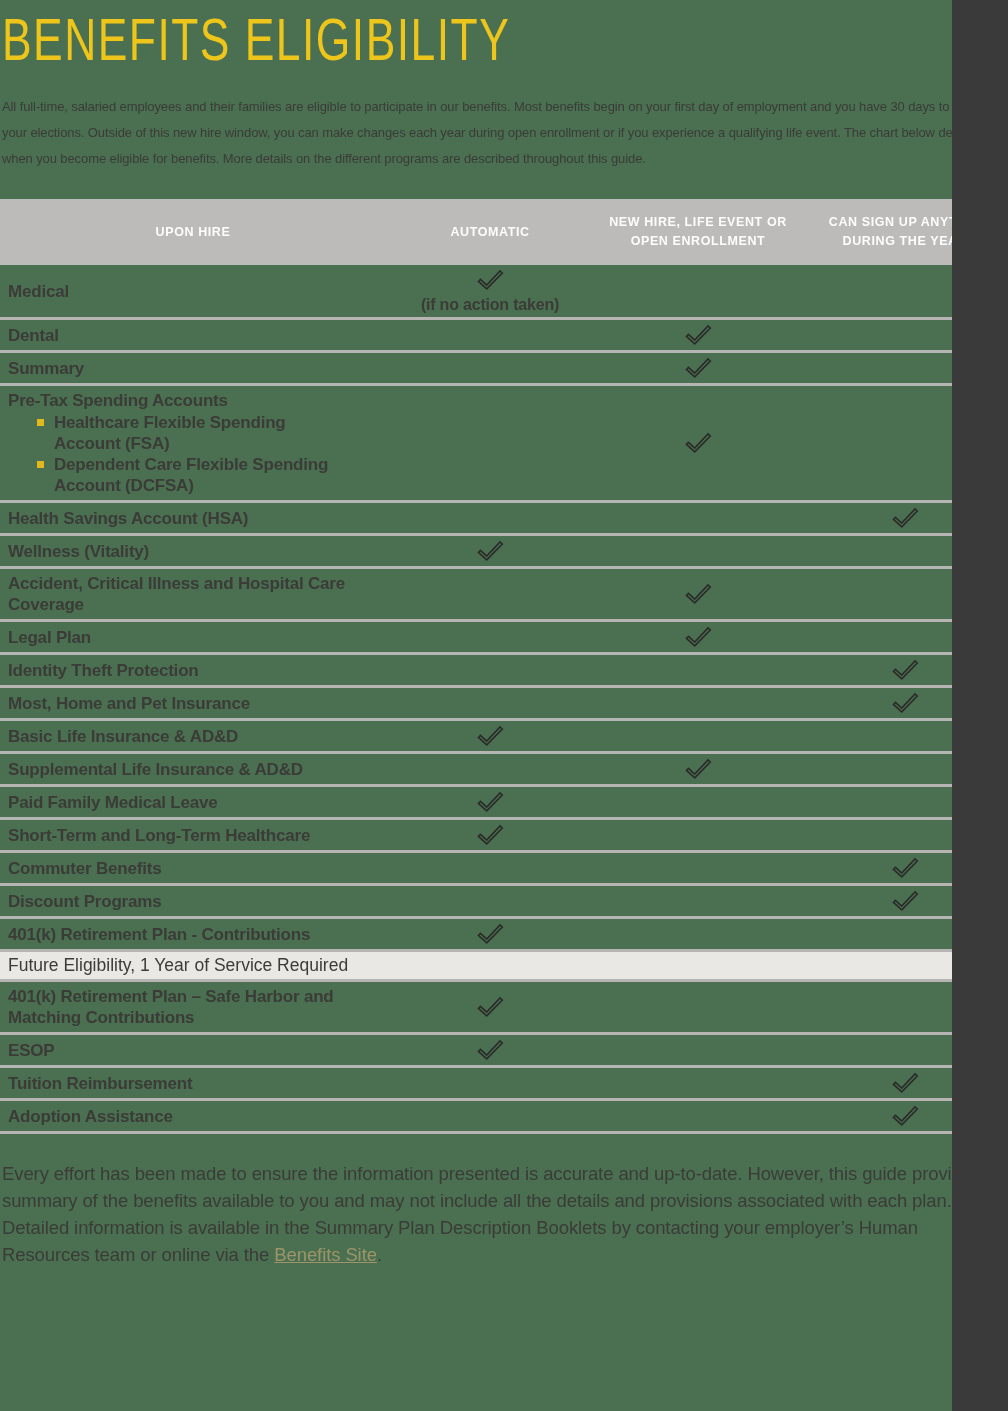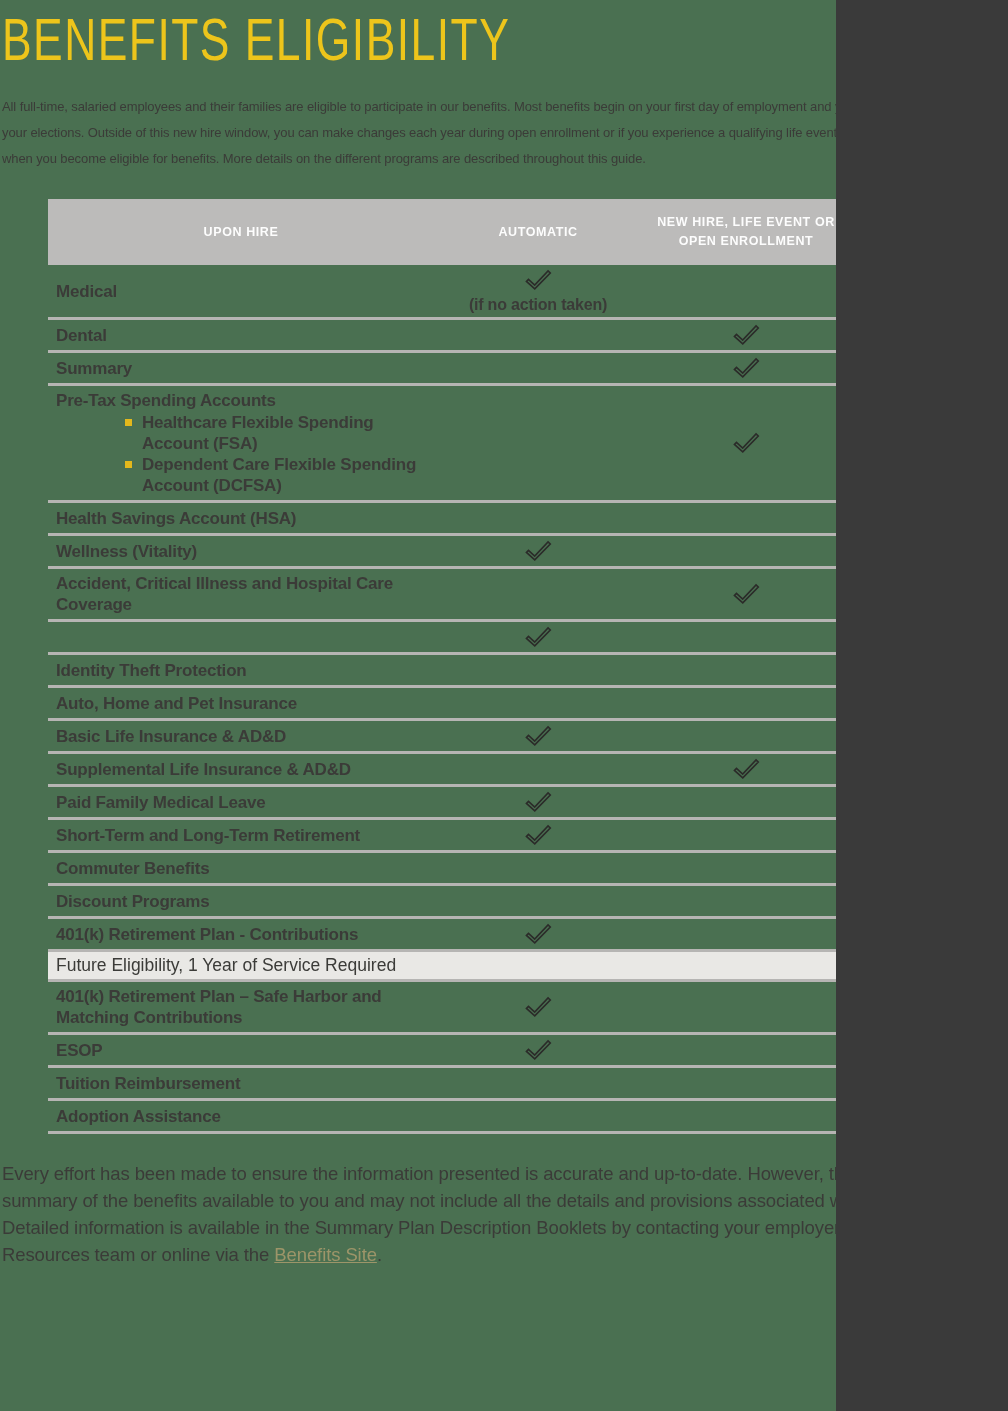--- a/index.html
+++ b/index.html
@@ -1,21 +1,21 @@
 <!DOCTYPE html>
 <html style="--background: #4a7051; --title_yellow: #edc51b; --bullet_yellow: #e3b81c; --header_band: #bcbbba; --header_text: #fdfdfd; --row_divider: #b6b5b3; --section_band: #e9e8e5; --text_dark: #3b3b38; --check: #2b2b29; --link: #9d9569;"><head>
 <meta charset="utf-8">
 <style>
   html, body { margin: 0; padding: 0; }
   body {
     font-family: "Liberation Sans", sans-serif;
     background: #3a3a3a;
   }
   .page {
-    width: 836px;
+    width: 952px;
     height: 1411px;
     background: var(--background, #4a7051);
     color: var(--text_dark, #3b3b38);
     overflow: hidden;
     position: relative;
   }
   .title {
     margin: 10px 0 0 2px;
     font-size: 60px;
     font-weight: 300;
@@ -27,21 +27,21 @@
     transform-origin: left center;
   }
   .intro {
     margin: 24px 2px 0 2px;
     font-size: 13px;
     line-height: 26px;
     font-weight: 500;
     letter-spacing: -0.1px;
     width: 1004px;
   }
-  .table { margin-top: 27px; padding-left: 48px; }
+  .table { margin-top: 27px; }
   .thead {
     display: grid;
     grid-template-columns: 386px 208px 208px 206px;
     align-items: center;
     background: var(--header_band, #bcbbba);
     min-height: 66px;
   }
   .th { text-align: center; }
   .thx {
     display: inline-block;
@@ -63,21 +63,21 @@
   }
   .name-cell {
     padding: 2px 10px 2px 8px;
     font-size: 17px;
     font-weight: 700;
     letter-spacing: -0.2px;
     line-height: 21px;
   }
   .nm { max-width: 350px; }
   .bullets { margin: 1px 0 0 0; padding: 0 0 0 46px; list-style: none; }
-  .bullets li { position: relative; max-width: 300px; margin-left: 40px; }
+  .bullets li { position: relative; max-width: 300px; }
   .bullets li::before {
     content: "";
     position: absolute;
     left: -17px; top: 7px;
     width: 7px; height: 7px;
     background: var(--bullet_yellow, #e3b81c);
   }
   .check-cell {
     display: flex;
     flex-direction: column;
@@ -218,20 +218,23 @@
           </div>
           <div class="check-cell"></div>
           <div class="check-cell">
             <svg viewBox="0 0 28 23">
               <path d="M3.5 10.9 L10 16.8 L24 2 L26.3 4.2 L10.1 20.8 L1.4 13 Z" fill="none" stroke="#2b2b29" stroke-width="1.7" stroke-linejoin="miter"></path>
             </svg>
           </div>
           <div class="check-cell"></div>
         </div>
         <div class="row">
+          <div class="name-cell">
+            <div class="nm">Legal Plan</div>
+          </div>
           <div class="check-cell"></div>
           <div class="check-cell">
             <svg viewBox="0 0 28 23">
               <path d="M3.5 10.9 L10 16.8 L24 2 L26.3 4.2 L10.1 20.8 L1.4 13 Z" fill="none" stroke="#2b2b29" stroke-width="1.7" stroke-linejoin="miter"></path>
             </svg>
           </div>
           <div class="check-cell"></div>
         </div>
         <div class="row">
           <div class="name-cell">
@@ -240,21 +243,21 @@
           <div class="check-cell"></div>
           <div class="check-cell"></div>
           <div class="check-cell">
             <svg viewBox="0 0 28 23">
               <path d="M3.5 10.9 L10 16.8 L24 2 L26.3 4.2 L10.1 20.8 L1.4 13 Z" fill="none" stroke="#2b2b29" stroke-width="1.7" stroke-linejoin="miter"></path>
             </svg>
           </div>
         </div>
         <div class="row">
           <div class="name-cell">
-            <div class="nm">Auto, Home and Pet Insurance</div>
+            <div class="nm">Most, Home and Pet Insurance</div>
           </div>
           <div class="check-cell"></div>
           <div class="check-cell"></div>
           <div class="check-cell">
             <svg viewBox="0 0 28 23">
               <path d="M3.5 10.9 L10 16.8 L24 2 L26.3 4.2 L10.1 20.8 L1.4 13 Z" fill="none" stroke="#2b2b29" stroke-width="1.7" stroke-linejoin="miter"></path>
             </svg>
           </div>
         </div>
         <div class="row">
@@ -288,21 +291,21 @@
           <div class="check-cell">
             <svg viewBox="0 0 28 23">
               <path d="M3.5 10.9 L10 16.8 L24 2 L26.3 4.2 L10.1 20.8 L1.4 13 Z" fill="none" stroke="#2b2b29" stroke-width="1.7" stroke-linejoin="miter"></path>
             </svg>
           </div>
           <div class="check-cell"></div>
           <div class="check-cell"></div>
         </div>
         <div class="row">
           <div class="name-cell">
-            <div class="nm">Short-Term and Long-Term Retirement</div>
+            <div class="nm">Short-Term and Long-Term Healthcare</div>
           </div>
           <div class="check-cell">
             <svg viewBox="0 0 28 23">
               <path d="M3.5 10.9 L10 16.8 L24 2 L26.3 4.2 L10.1 20.8 L1.4 13 Z" fill="none" stroke="#2b2b29" stroke-width="1.7" stroke-linejoin="miter"></path>
             </svg>
           </div>
           <div class="check-cell"></div>
           <div class="check-cell"></div>
         </div>
         <div class="row">

